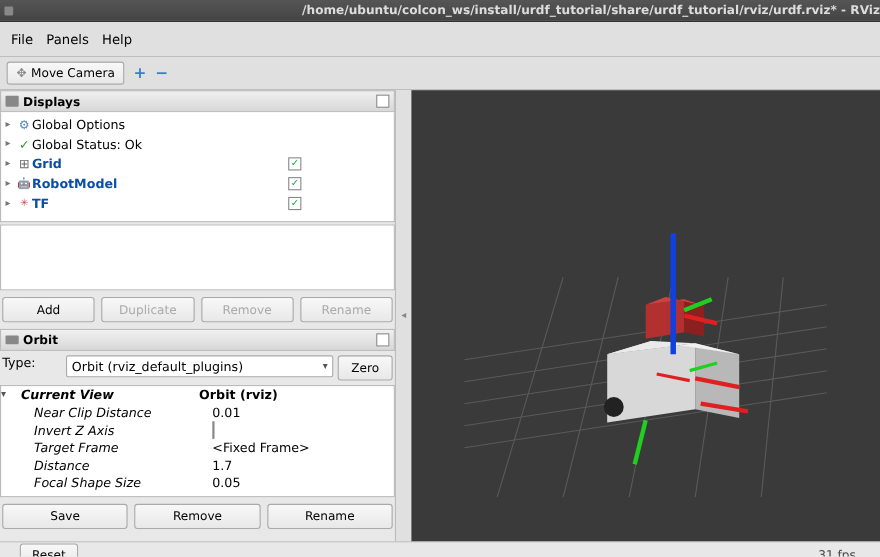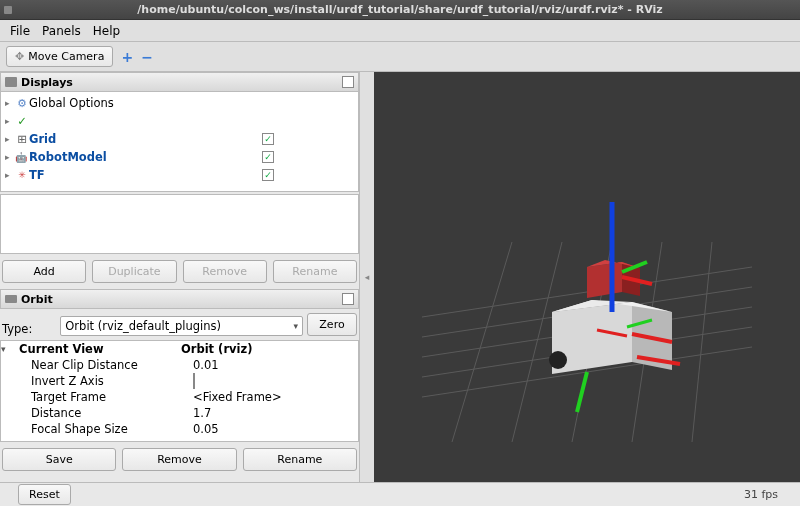--- a/index.html
+++ b/index.html
@@ -1,22 +1,22 @@
 <!DOCTYPE html>
 <html><head>
 <meta charset="utf-8">
 <style>
   * { box-sizing: border-box; margin: 0; padding: 0; font-family: "DejaVu Sans", Arial, sans-serif; }
   body { width: 800px; height: 506px; background: #e8e8e8; font-size: 11px; overflow: hidden; position: relative; }
 
-  .titlebar { height: 20px; background: linear-gradient(#555, #444); color: #ddd; display: flex; align-items: center; justify-content: center; font-size: 11px; font-weight: bold; border-bottom: 1px solid #333; }
+  .titlebar { height: 20px; background: linear-gradient(#555, #444); color: #ddd; display: flex; align-items: center; justify-content: flex-end; font-size: 11px; font-weight: bold; border-bottom: 1px solid #333; }
   .titlebar .winicons { position: absolute; left: 4px; display: flex; gap: 2px; }
   .winicons span { width: 8px; height: 8px; background: #888; border-radius: 1px; }
 
-  .menubar { height: 22px; background: #e0e0e0; display: flex; align-items: center; padding: 0 4px; font-size: 12px; border-bottom: 1px solid #bbb; }
+  .menubar { height: 32px; background: #e0e0e0; display: flex; align-items: center; padding: 0 4px; font-size: 12px; border-bottom: 1px solid #bbb; }
   .menubar span { padding: 2px 6px; cursor: default; }
 
   .toolbar { height: 30px; background: #e0e0e0; display: flex; align-items: center; padding: 2px 6px; gap: 8px; border-bottom: 1px solid #bbb; }
   .tb-btn { border: 1px solid #aaa; background: linear-gradient(#f8f8f8,#e8e8e8); padding: 3px 8px; border-radius: 3px; display: inline-flex; align-items: center; gap: 4px; font-size: 11px; }
   .tb-plus { color: #3b7bd6; font-size: 14px; font-weight: bold; }
   .tb-minus { color: #3b7bd6; font-size: 14px; font-weight: bold; }
 
   .mainrow { display: flex; height: 410px; }
 
   .leftcol { width: 360px; background: #e8e8e8; display: flex; flex-direction: column; border-right: 1px solid #bbb; }
@@ -33,27 +33,27 @@
   .tree-row .lbl { flex: 1; }
   .tree-row .cb { width: 12px; height: 12px; border: 1px solid #888; display: inline-flex; align-items: center; justify-content: center; font-size: 9px; color: #1a4; background: #fff; margin-right: 80px; }
   .bluebold { color: #0b4ea2; font-weight: bold; }
 
   .blankarea { background: #fff; border: 1px solid #bbb; height: 60px; margin-top: 2px; }
 
   .btnrow { display: flex; gap: 6px; padding: 6px 2px; }
   .grey-btn { flex: 1; border: 1px solid #aaa; background: linear-gradient(#f8f8f8,#e8e8e8); padding: 4px 0; border-radius: 3px; text-align: center; font-size: 11px; }
   .grey-btn.dis { color: #aaa; }
 
-  .views-type { display: flex; align-items: flex-end; gap: 4px; padding: 4px 2px; font-size: 11.5px; }
+  .views-type { display: flex; align-items: flex-start; gap: 4px; padding: 4px 2px; font-size: 11.5px; }
   .views-type .combo { flex: 1; border: 1px solid #aaa; background: #fff; padding: 2px 4px; border-radius: 2px; display: flex; justify-content: space-between; align-items: center; margin-left: 24px; }
   .combo .dd { font-size: 9px; color: #555; }
 
   .props { background: #fff; border: 1px solid #bbb; height: 102px; overflow: hidden; font-size: 11.5px; }
   .proprow { display: flex; height: 16px; align-items: center; }
-  .proprow .k { width: 180px; padding-left: 6px; }
+  .proprow .k { width: 180px; padding-left: 6px; font-style: italic; }
   .proprow .v { flex: 1; }
   .proprow.head .k, .proprow.head .v { font-weight: bold; }
   .proprow .arrh { width: 12px; font-size: 9px; color: #555; }
   .proprow .pcb { width: 12px; height: 12px; border: 1px solid #888; background:#fff; }
 
   .divider { width: 14px; background: #e0e0e0; display: flex; align-items: center; justify-content: center; color: #888; font-size: 9px; }
 
   .viewport { flex: 1; background: #3a3a3a; display:flex; align-items:center; justify-content:center; position: relative; }
 
   .statusbar { height: 24px; background: #e8e8e8; border-top: 1px solid #bbb; display: flex; align-items: center; padding: 2px 18px; }
@@ -103,20 +103,21 @@
     </div>
     <div class="tree">
       <div class="tree-row">
         <span class="arr">▸</span>
         <span class="ic ic-globe">⚙</span>
         <span class="lbl">Global Options</span>
       </div>
       <div class="tree-row">
         <span class="arr">▸</span>
         <span class="ic ic-check">✓</span>
+        <span class="lbl">Global Status: Ok</span>
       </div>
       <div class="tree-row">
         <span class="arr">▸</span>
         <span class="ic ic-grid">⊞</span>
         <span class="lbl bluebold">Grid</span>
         <span class="cb">✓</span>
       </div>
       <div class="tree-row">
         <span class="arr">▸</span>
         <span class="ic ic-robot">🤖</span>

